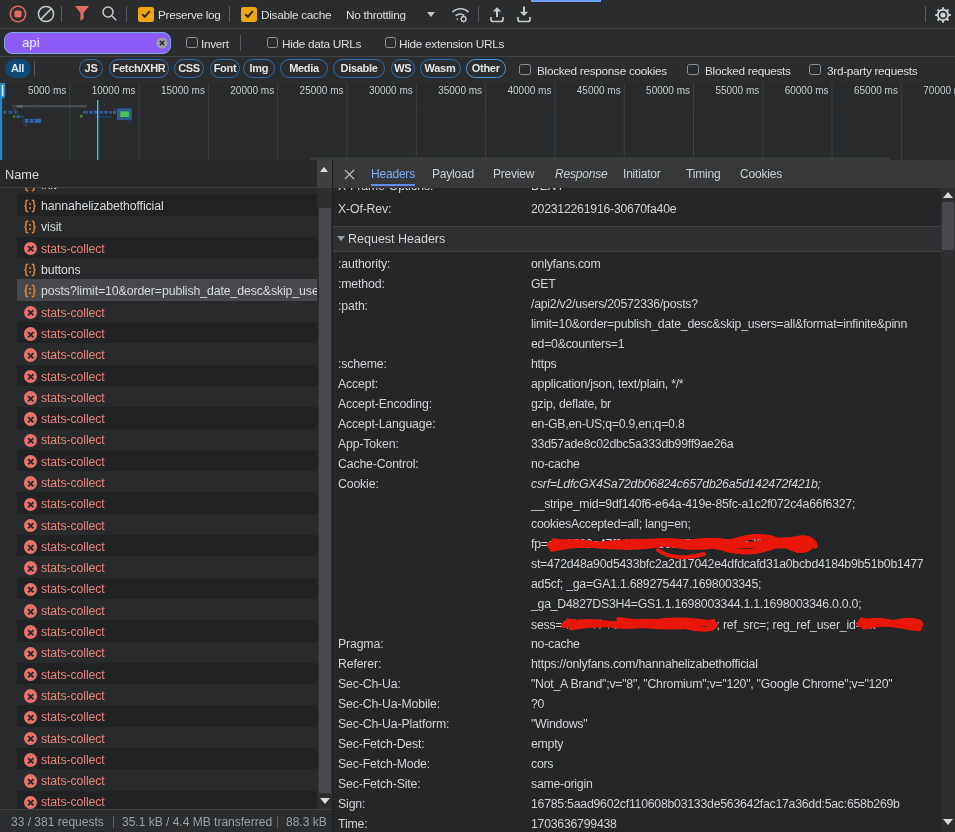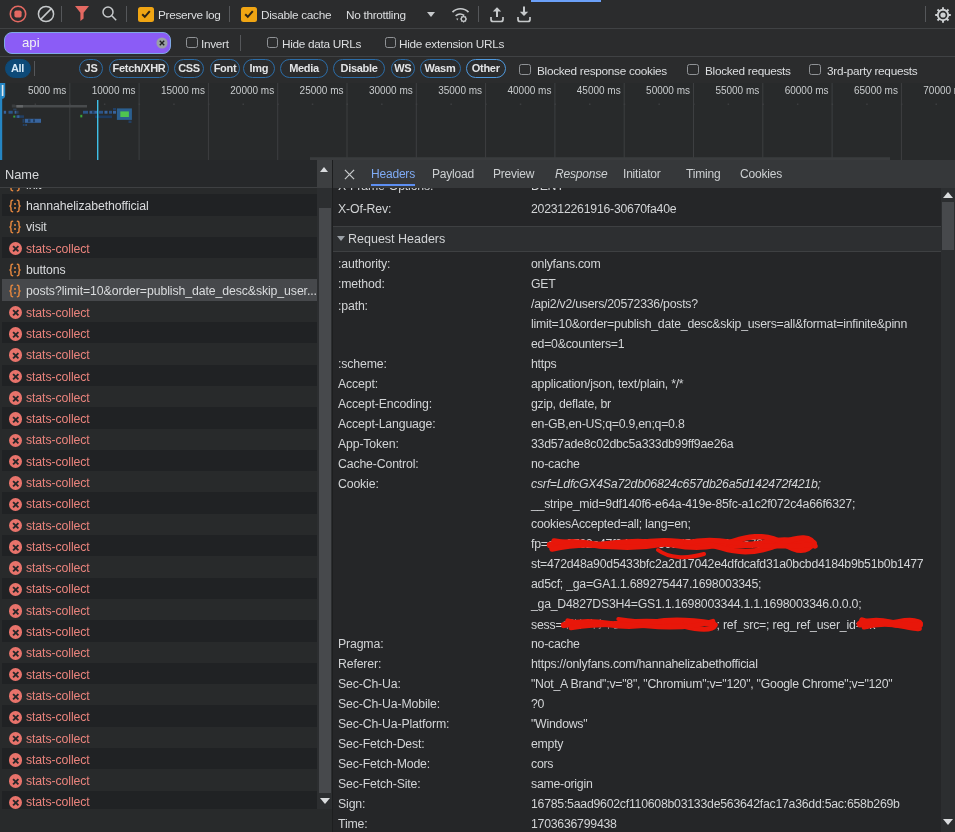--- a/index.html
+++ b/index.html
@@ -26,21 +26,21 @@
   .chip { position:absolute; top:2px; height:19px; border:1.5px solid #2c6ca6; border-radius:10px; color:#e2e4e6; font-size:11px; font-weight:bold; letter-spacing:-0.3px; text-align:center; background:transparent; line-height:16px; }
   .chipsel { background:#0e4a78; border-color:#0e4a78; color:#d8eaf8; }
 
   
   #ovw { left:0; top:83px; width:955px; height:77px; background:#282a2b; }
 
   
   #hdr { left:0; top:160px; width:955px; height:28px; background:#26282a; border-bottom:1px solid #3e4042; }
 
   
-  #list { left:2px; top:188px; width:317px; height:621px; background:#0ea5e9; overflow:hidden;text-align:right; }
+  #list { left:17px; top:188px; width:317px; height:621px; background:#0ea5e9; overflow:hidden;text-align:right; }
   .row { position:relative; width:100%; height:21.3px; display:flex; align-items:center; }
   .rowL { background:#282a2b; }
   .rowD { background:#202224; }
   .rowS { background:#46484b; }
   .rname { color:#d9dbdd; font-size:12.3px; letter-spacing:-0.1px; margin-left:4px; white-space:nowrap; position:relative; top:1.2px; }
   .rfail .rname { color:#e9837c; }
   .icb { width:14px; height:14px; margin-left:6px; flex:none; position:relative; top:1.2px; }
   .icx { width:13.5px; height:13.5px; margin-left:6.5px; flex:none; border-radius:50%; background:#e8736b; position:relative; top:1.2px; }
 
   
@@ -491,20 +491,27 @@
       </div>
   </div>
 
   <div class="abs" id="lscroll" style="left:317px; top:160px; width:15px; height:649px; background:#2c2e30;">
     <div style="position:absolute; left:0; top:0; width:15px; height:28px; background:#3d3f41;"></div>
     <div style="position:absolute; left:3px; top:7px; width:0; height:0; border-left:4.5px solid transparent; border-right:4.5px solid transparent; border-bottom:5.5px solid #dadcde;"></div>
     <div class="sbthumb" style="left:1.5px; top:48px; width:12px; height:585px; background:#47494c;"></div>
     <div style="position:absolute; left:2.5px; top:638px; width:0; height:0; border-left:5px solid transparent; border-right:5px solid transparent; border-top:6px solid #dadcde;"></div>
   </div>
 
+  <div class="abs" id="foot">
+    <div class="abs" style="left:11px; top:5px;">33 / 381 requests</div>
+    <div class="abs" style="left:113px; top:6px; width:1px; height:12px; background:#5a5d60;"></div>
+    <div class="abs" style="left:122px; top:5px;">35.1 kB / 4.4 MB transferred</div>
+    <div class="abs" style="left:277px; top:6px; width:1px; height:12px; background:#5a5d60;"></div>
+    <div class="abs" style="left:286px; top:5px;">88.3 kB</div>
+  </div>
 
   <div class="abs" style="left:332px; top:160px; width:1px; height:672px; background:#1d1e1f;"></div>
 
   <div class="abs" id="rpanel">
     <div class="hname" style="top:-9px;">X-Frame-Options:</div>
     <div class="hval" style="top:-9px;">DENY</div>
     <div class="hname" style="top:14px;">X-Of-Rev:</div>
     <div class="hval" style="top:14px;">202312261916-30670fa40e</div>
     <div style="position:absolute; left:0; top:38px; width:608px; height:26px; background:#2d2f31; border-top:1px solid #3e4042; border-bottom:1px solid #3e4042;">
         <span style="position:absolute; left:4px; top:9px; width:0; height:0; border-left:4.5px solid transparent; border-right:4.5px solid transparent; border-top:5px solid #9aa0a6;"></span>

